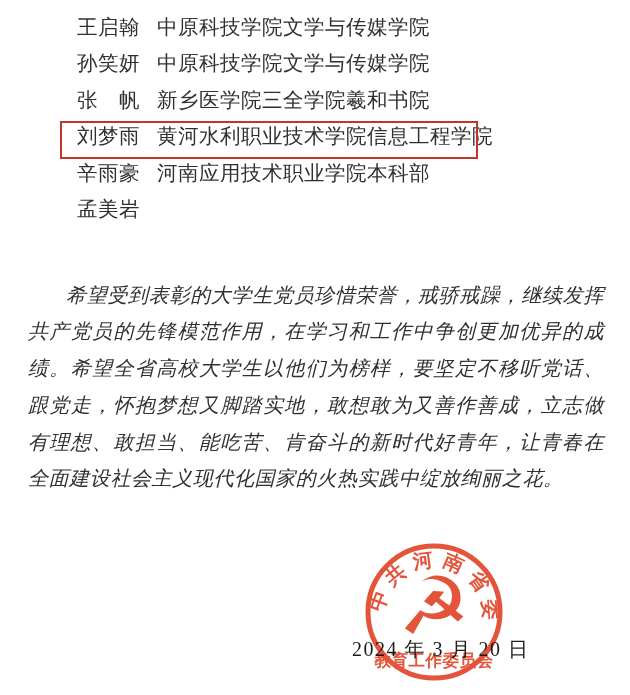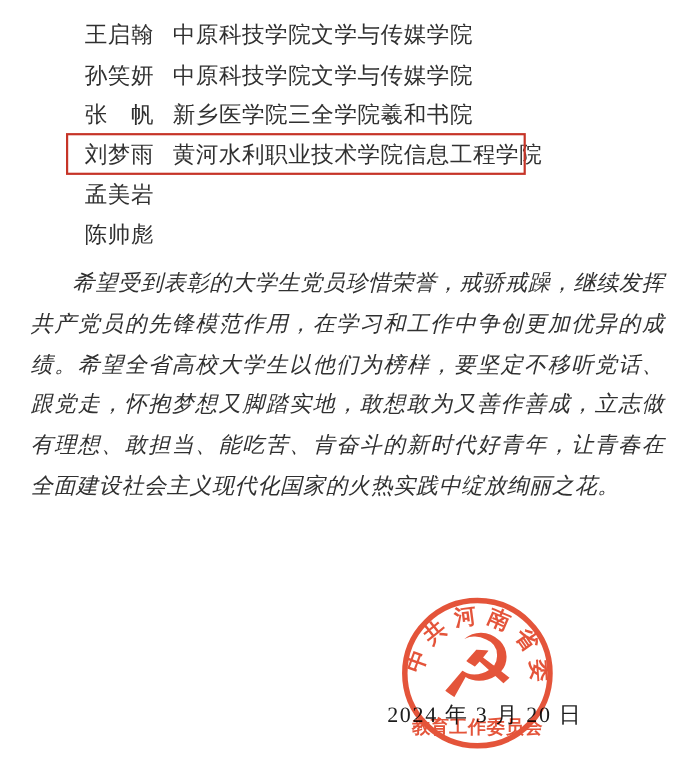--- a/index.html
+++ b/index.html
@@ -14,21 +14,21 @@
   }
   .awardee-list {
     list-style: none;
     margin: 0;
     padding: 13px 0 0 0;
   }
   .awardee-row {
     position: relative;
     height: 36.4px;
     display: flex;
-    align-items: center;
+    align-items: flex-start;
     padding-left: 77px;
     font-size: 20.5px;
     letter-spacing: 0.5px;
     white-space: nowrap;
   }
   .awardee-name {
     display: inline-block;
     width: 80px;
     flex: none;
   }
@@ -87,24 +87,27 @@
     <li class="awardee-row">
       <span class="awardee-name">张　帆</span>
       <span class="awardee-inst">新乡医学院三全学院羲和书院</span>
     </li>
     <li class="awardee-row">
       <div class="highlight-frame"></div>
       <span class="awardee-name">刘梦雨</span>
       <span class="awardee-inst">黄河水利职业技术学院信息工程学院</span>
     </li>
     <li class="awardee-row">
+      <span class="awardee-name">辛雨豪</span>
+      <span class="awardee-inst">河南应用技术职业学院本科部</span>
+    </li>
+    <li class="awardee-row">
       <span class="awardee-name">孟美岩</span>
     </li>
     <li class="awardee-row">
-      <span class="awardee-name">陈帅彪</span>
     </li>
   </ul>
 
   <p class="closing-paragraph">希望受到表彰的大学生党员珍惜荣誉，戒骄戒躁，继续发挥共产党员的先锋模范作用，在学习和工作中争创更加优异的成绩。希望全省高校大学生以他们为榜样，要坚定不移听党话、跟党走，怀抱梦想又脚踏实地，敢想敢为又善作善成，立志做有理想、敢担当、能吃苦、肯奋斗的新时代好青年，让青春在全面建设社会主义现代化国家的火热实践中绽放绚丽之花。</p>
 
   <div class="issue-date">2024 年 3 月 20 日</div>
 
   <svg class="seal" width="150" height="150" viewBox="0 0 150 150" xmlns="http://www.w3.org/2000/svg">
     <defs>
       <path id="sealArc" d="M 24.4 80.1 A 50 50 0 1 1 125.6 80.1" fill="none"></path>

